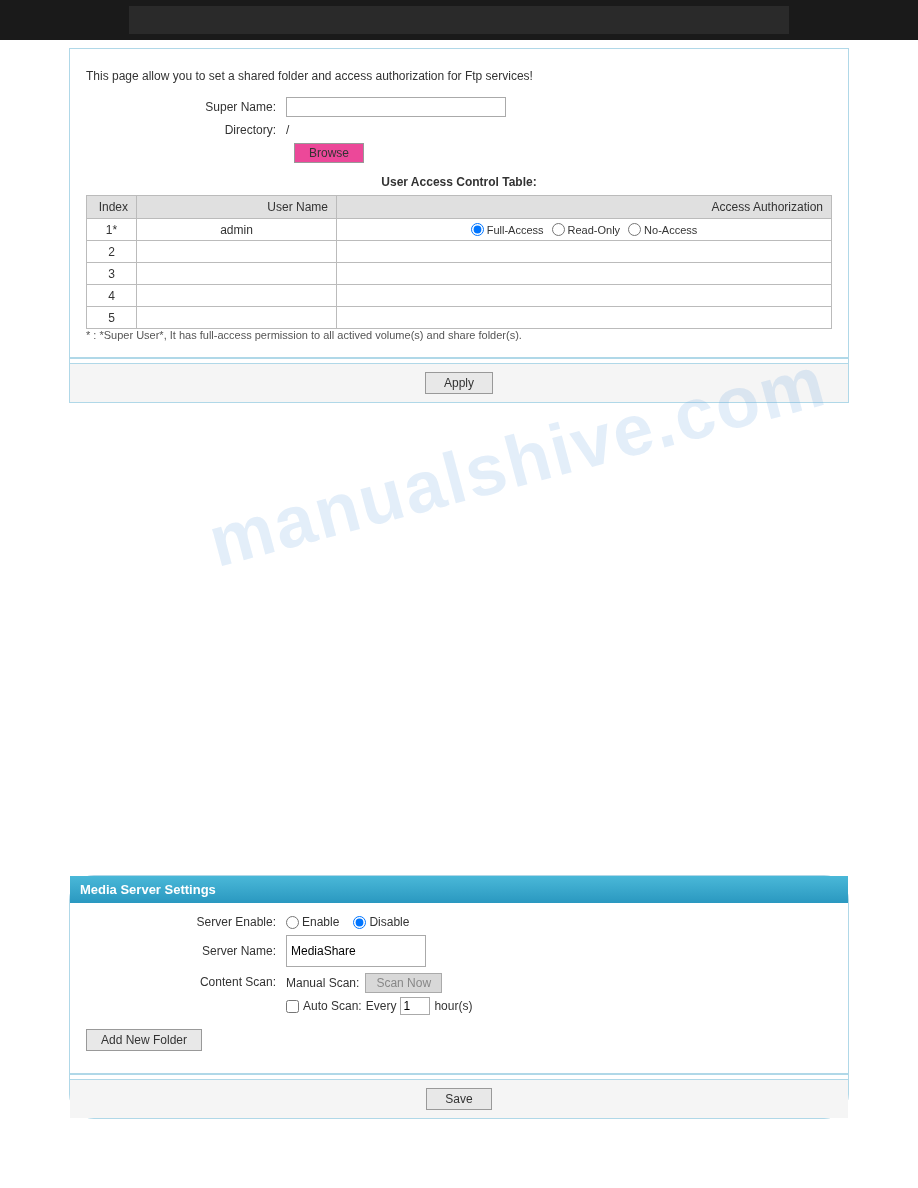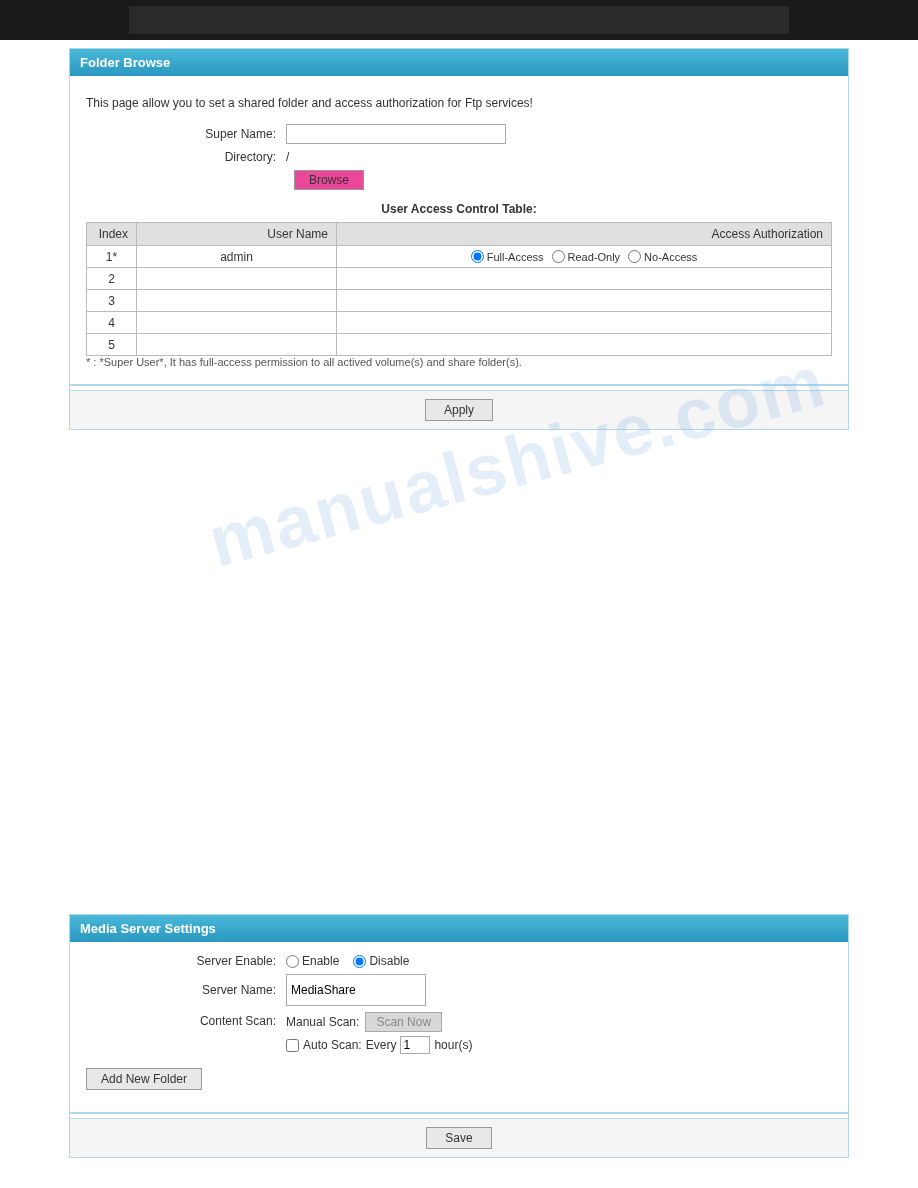--- a/index.html
+++ b/index.html
@@ -183,21 +183,22 @@
       font-weight: bold;
       transform: rotate(-15deg);
       pointer-events: none;
       z-index: 10;
       white-space: nowrap;
       letter-spacing: 2px;
     }
 
     
     .media-panel {
-      margin-top: 16px;
+      margin-top: 4px;
+      border-radius: 25px;
     }
 
     .enable-options {
       display: flex;
       align-items: center;
       gap: 14px;
     }
 
     .radio-label {
       display: flex;
@@ -266,23 +267,20 @@
 </head>
 <body>
 
 <div class="page-wrapper">
 
   <div class="top-header">
     <div class="top-header-inner"></div>
   </div>
 
   <div class="panel">
-    <div class="panel-header">
-      <span>Folder Browse</span>
-    </div>
     <div class="panel-body">
       <div class="description-text">This page allow you to set a shared folder and access authorization for Ftp services!</div>
 
       <div class="form-row">
         <div class="form-label">Super Name:</div>
         <input type="text" class="form-control text-input" style="">
       </div>
 
       <div class="form-row">
         <div class="form-label">Directory:</div>

